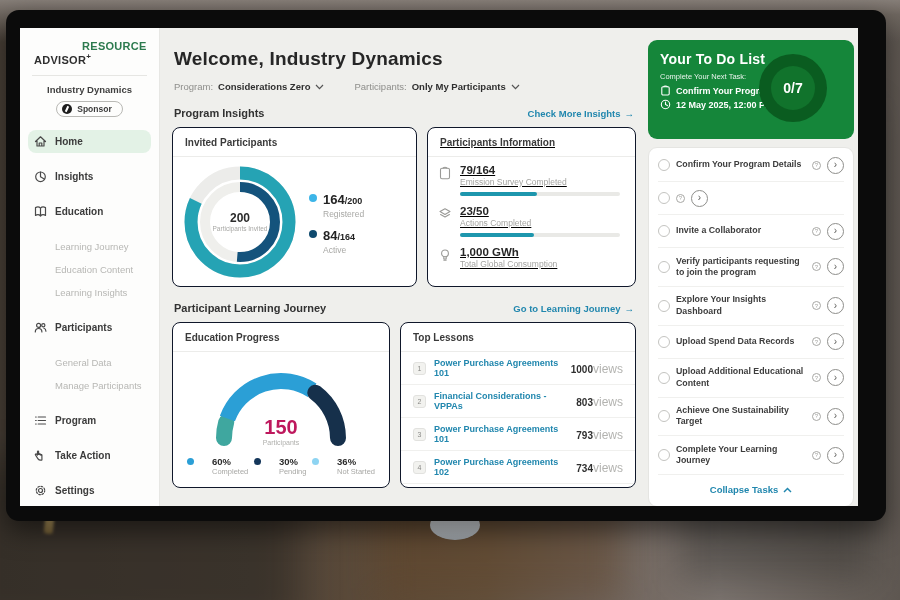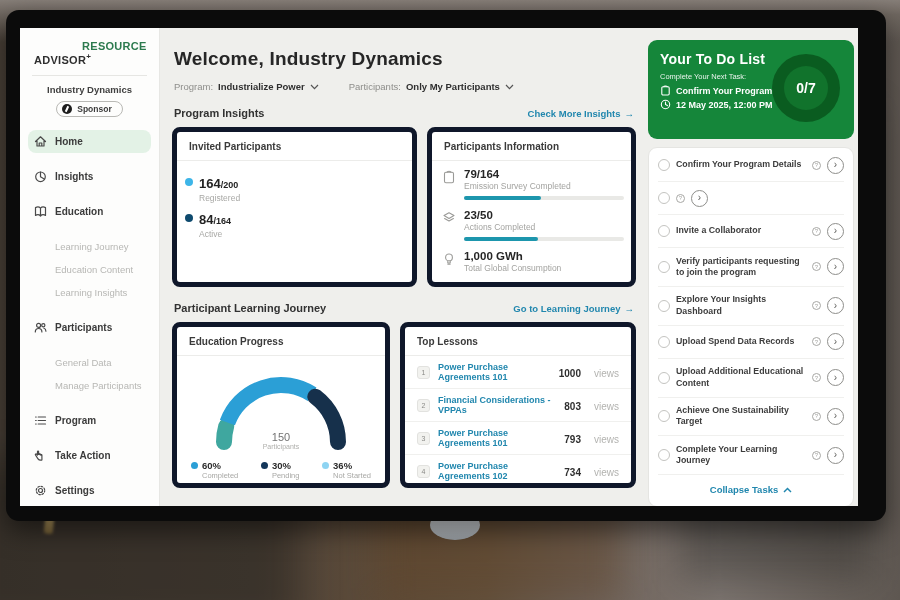--- a/index.html
+++ b/index.html
@@ -44,78 +44,78 @@
   
   .main{position:absolute;left:140px;top:0;right:210px;bottom:0;padding:12px 12px 0;}
   .welcome{font-size:19px;font-weight:bold;color:#262626;margin:8px 0 11px 2px;letter-spacing:.2px;}
   .filters{display:flex;gap:30px;margin-left:2px;font-size:9.5px;color:#8e8e8b;align-items:center;}
   .filter{display:flex;align-items:center;gap:5px;cursor:pointer;}
   .filter b{color:#2f2f2f;}
   .sec-row{display:flex;justify-content:space-between;align-items:center;margin:15px 2px 8px;}
   .sec-title{font-size:11px;font-weight:bold;color:#323232;}
   .sec-link{font-size:9.5px;font-weight:bold;color:#2187ae;cursor:pointer;display:flex;align-items:center;gap:4px;margin-left:44px;}
   .cards{display:flex;gap:10px;}
-  .card{background:#fff;border:5px solid #0f172a;border-radius:8px;overflow:hidden;}
+  .card{background:#fff;border:1px solid #0f172a;border-radius:8px;overflow:hidden;}
   .card-title{font-size:10px;font-weight:bold;color:#3a3a3a;padding:9px 12px 8px;border-bottom:1px solid #ececea;}
 
   
   .card-invited{width:245px;height:160px;}
   .invited-body{display:flex;align-items:center;gap:10px;padding:6px 8px;}
   .donut-wrap{position:relative;width:118px;height:118px;flex:0 0 auto;}
   .donut-center{position:absolute;inset:0;display:flex;flex-direction:column;align-items:center;justify-content:center;text-align:center;}
   .donut-val{font-size:12px;font-weight:bold;color:#2b2b2b;}
   .donut-lab{font-size:6.5px;color:#a8a8a5;width:58px;line-height:1.3;}
   .leg-item{margin:7px 0;display:flex;gap:6px;align-items:flex-start;}
   .leg-dot{width:8px;height:8px;border-radius:50%;margin-top:4px;flex:0 0 auto;}
   .leg-val{font-size:13px;font-weight:bold;color:#232323;}
   .leg-tot{font-size:9px;font-weight:bold;color:#232323;}
   .leg-lab{font-size:8.5px;color:#a8a8a5;margin-top:1px;}
 
   
-  .card-pinfo{flex:1;height:160px;}
+  .card-pinfo{flex:1;height:160px;text-decoration:underline;}
   .pinfo-body{padding:7px 14px 0 10px;}
   .stat{display:flex;gap:8px;margin-bottom:9px;}
   .stat-ic{width:14px;height:14px;margin-top:2px;flex:0 0 auto;}
   .stat-ic path,.stat-ic circle,.stat-ic rect,.stat-ic line{fill:none;stroke:#9a9a97;stroke-width:1.1;stroke-linecap:round;stroke-linejoin:round;}
   .stat-val{font-size:11.5px;font-weight:bold;color:#262626;}
   .stat-lab{font-size:8.5px;color:#a3a3a0;margin-top:1px;}
   .bar{height:4px;background:#e9e9e6;border-radius:2px;margin-top:5px;width:160px;}
   .bar-fill{height:100%;border-radius:2px;background:#1d96ad;}
 
   
   .card-edu{width:218px;height:166px;}
   .gauge-wrap{position:relative;width:150px;height:84px;margin:10px auto 0;}
   .gauge-center{position:absolute;left:0;right:0;bottom:0;text-align:center;}
-  .gauge-val{font-size:11px;font-weight:normal;color:#737373;}
+  .gauge-val{font-size:20px;font-weight:bold;color:#be185d;}
   .gauge-lab{font-size:7px;color:#b0b0ad;}
   .gauge-legend{display:flex;justify-content:space-between;padding:10px 14px 0;}
-  .gleg{display:flex;gap:4px;}
+  .gleg{display:flex;gap:18px;}
   .gleg-dot{width:7px;height:7px;border-radius:50%;margin-top:2px;flex:0 0 auto;}
   .gleg-pct{font-size:9.5px;font-weight:bold;color:#2b2b2b;}
   .gleg-lab{font-size:7.5px;color:#a8a8a5;}
 
   
   .card-lessons{flex:1;height:166px;}
   .lesson{display:flex;align-items:center;gap:8px;padding:6px 12px;border-bottom:1px solid #f0f0ee;cursor:pointer;}
   .lesson:last-child{border-bottom:none;}
   .lesson-rank{width:13px;height:13px;border-radius:3px;background:#f2f2ef;border:1px solid #e2e2df;
     font-size:7px;color:#8a8a87;display:flex;align-items:center;justify-content:center;flex:0 0 auto;}
   .lesson-title{flex:1;font-size:9px;font-weight:bold;color:#2187ae;}
   .lesson-views{font-size:10px;font-weight:bold;color:#2f2f2f;}
-  .lesson-unit{font-size:10px;color:#b3b3b0;margin-left:13px;}
+  .lesson-unit{font-size:12px;color:#b3b3b0;margin-left:0;}
 
   
   .rightpanel{position:absolute;left:628px;top:0;width:206px;}
   .todo-card{position:relative;margin-top:12px;background:#15863a;border-radius:9px;height:99px;padding:11px 12px;color:#fff;}
   .todo-title{font-size:14px;font-weight:bold;letter-spacing:.2px;}
   .todo-sub{font-size:7.5px;opacity:.9;margin:5px 0 4px;}
   .todo-row{display:flex;align-items:center;gap:5px;font-size:9px;font-weight:bold;margin-top:3px;}
   .todo-ic{width:11px;height:11px;flex:0 0 auto;}
   .todo-ic path,.todo-ic circle,.todo-ic rect,.todo-ic line{fill:none;stroke:#fff;stroke-width:1.1;stroke-linecap:round;}
-  .ring{position:absolute;right:14px;top:14px;width:68px;height:68px;border-radius:50%;background:#0a5c20;}
+  .ring{position:absolute;right:27px;top:14px;width:68px;height:68px;border-radius:50%;background:#0a5c20;}
   .ring-inner{position:absolute;inset:12px;border-radius:50%;background:#11732c;}
   .ring-text{position:absolute;inset:0;display:flex;align-items:center;justify-content:center;
     font-size:14px;font-weight:bold;color:#fff;}
 
   .tasks-card{margin-top:8px;background:#fff;border:1px solid #e5e5e2;border-radius:9px;padding:1px 9px;}
   .task{display:flex;align-items:center;gap:6px;padding:7.5px 0;border-bottom:1px solid #f0f0ee;}
   .task:last-of-type{border-bottom:none;}
   .task-check{width:12px;height:12px;border-radius:50%;border:1.4px solid #c4c4c1;flex:0 0 auto;cursor:pointer;}
   .task-label{flex:1;font-size:8.8px;font-weight:bold;color:#3d3d3d;line-height:1.3;}
   .task-info{width:9px;height:9px;border-radius:50%;border:1px solid #a8a8a5;color:#a8a8a5;font-size:6px;
@@ -210,21 +210,21 @@
         </div>
       </div>
     </div>
 
     <div class="main">
       <div class="welcome">Welcome, Industry Dynamics</div>
 
       <div class="filters">
         <div class="filter">
           <span>Program:</span>
-          <b>Industrialize Power</b>
+          <b>Considerations Zero</b>
           <svg width="9" height="6" viewBox="0 0 9 6">
               <polyline points="1,1 4.5,4.6 8,1" fill="none" stroke="#555" stroke-width="1.2"></polyline>
             </svg>
         </div>
         <div class="filter">
           <span>Participants:</span>
           <b>Only My Participants</b>
           <svg width="9" height="6" viewBox="0 0 9 6">
               <polyline points="1,1 4.5,4.6 8,1" fill="none" stroke="#555" stroke-width="1.2"></polyline>
             </svg>
@@ -237,20 +237,32 @@
           <span>Check More Insights</span>
           <span>→</span>
         </span>
       </div>
 
       <div class="cards">
 
         <div class="card card-invited">
           <div class="card-title">Invited Participants</div>
           <div class="invited-body">
+            <div class="donut-wrap">
+              <svg width="118" height="118" viewBox="0 0 118 118">
+                <circle cx="59" cy="59" r="49" fill="none" stroke="#ececea" stroke-width="13"></circle>
+                <circle cx="59" cy="59" r="49" fill="none" stroke="#25a3b4" stroke-width="13" stroke-dasharray="252.4 307.9" transform="rotate(-90 59 59)"></circle>
+                <circle cx="59" cy="59" r="35" fill="none" stroke="#efefec" stroke-width="10"></circle>
+                <circle cx="59" cy="59" r="35" fill="none" stroke="#14537c" stroke-width="10" stroke-dasharray="112.6 219.9" transform="rotate(-90 59 59)"></circle>
+              </svg>
+              <div class="donut-center">
+                <div class="donut-val">200</div>
+                <div class="donut-lab">Participants Invited</div>
+              </div>
+            </div>
             <div>
               <div class="leg-item">
                 <span class="leg-dot" style="background:#3db5e8"></span>
                 <span>
                   <span class="leg-val">164</span><span class="leg-tot">/200</span>
                   <div class="leg-lab">Registered</div>
                 </span>
               </div>
               <div class="leg-item">
                 <span class="leg-dot" style="background:#0e4a6e"></span>

